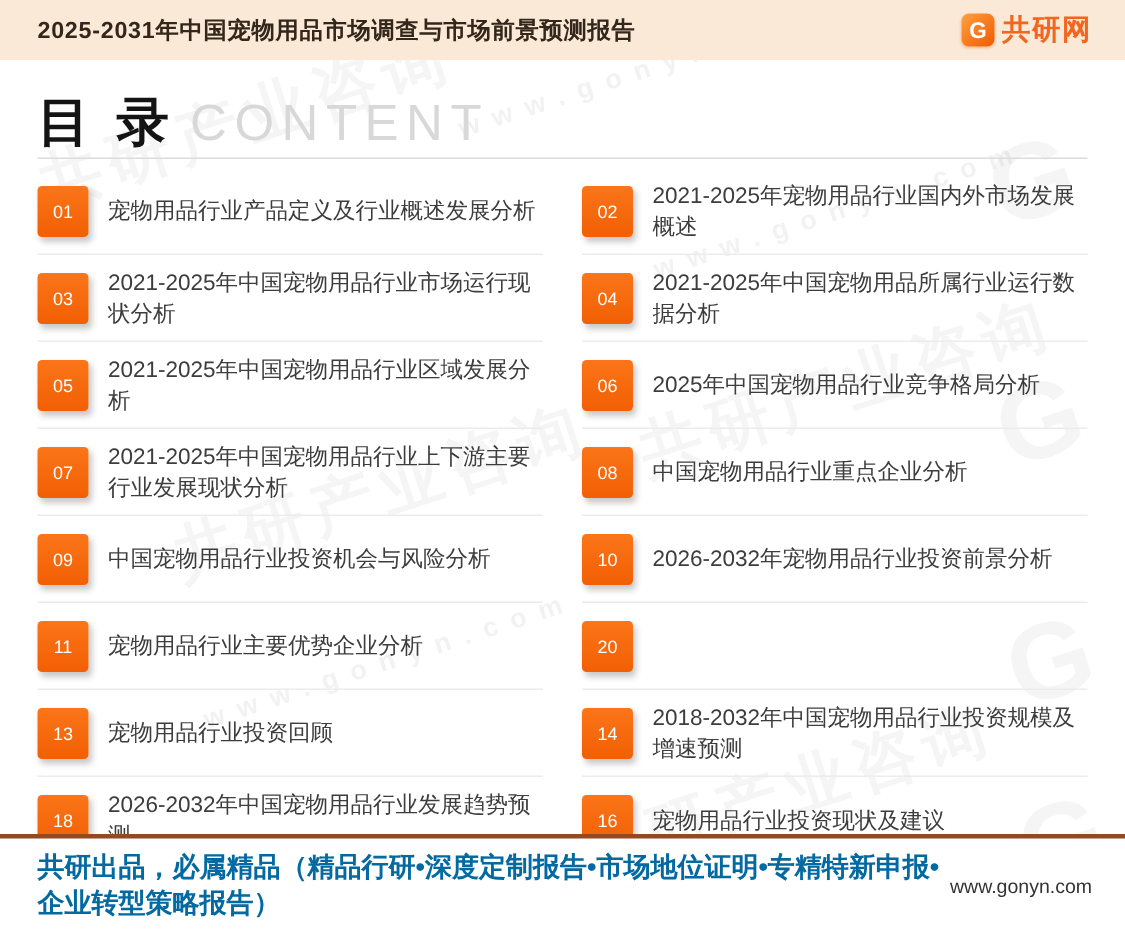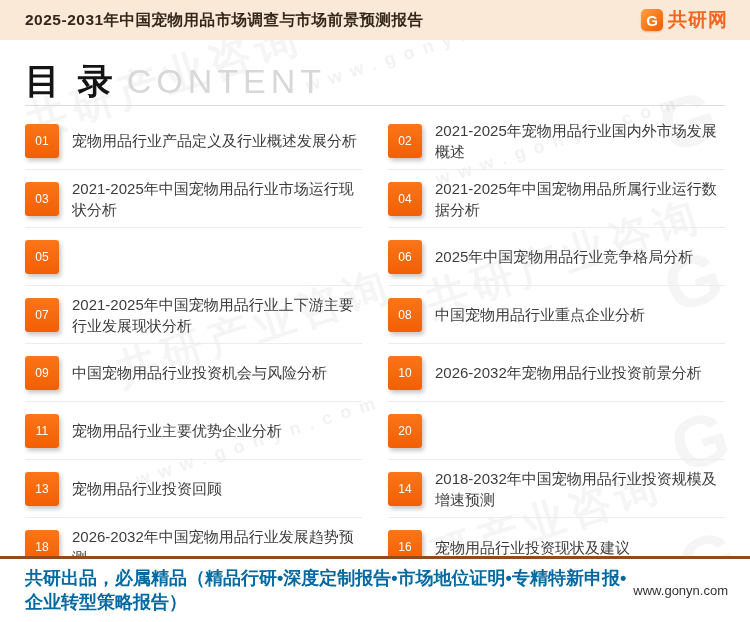--- a/index.html
+++ b/index.html
@@ -186,20 +186,21 @@
     <div class="toc-item">
       <span class="badge">03</span>
       <span class="toc-label">2021-2025年中国宠物用品行业市场运行现状分析</span>
     </div>
     <div class="toc-item">
       <span class="badge">04</span>
       <span class="toc-label">2021-2025年中国宠物用品所属行业运行数据分析</span>
     </div>
     <div class="toc-item">
       <span class="badge">05</span>
+      <span class="toc-label">2021-2025年中国宠物用品行业区域发展分析</span>
     </div>
     <div class="toc-item">
       <span class="badge">06</span>
       <span class="toc-label">2025年中国宠物用品行业竞争格局分析</span>
     </div>
     <div class="toc-item">
       <span class="badge">07</span>
       <span class="toc-label">2021-2025年中国宠物用品行业上下游主要行业发展现状分析</span>
     </div>
     <div class="toc-item">

